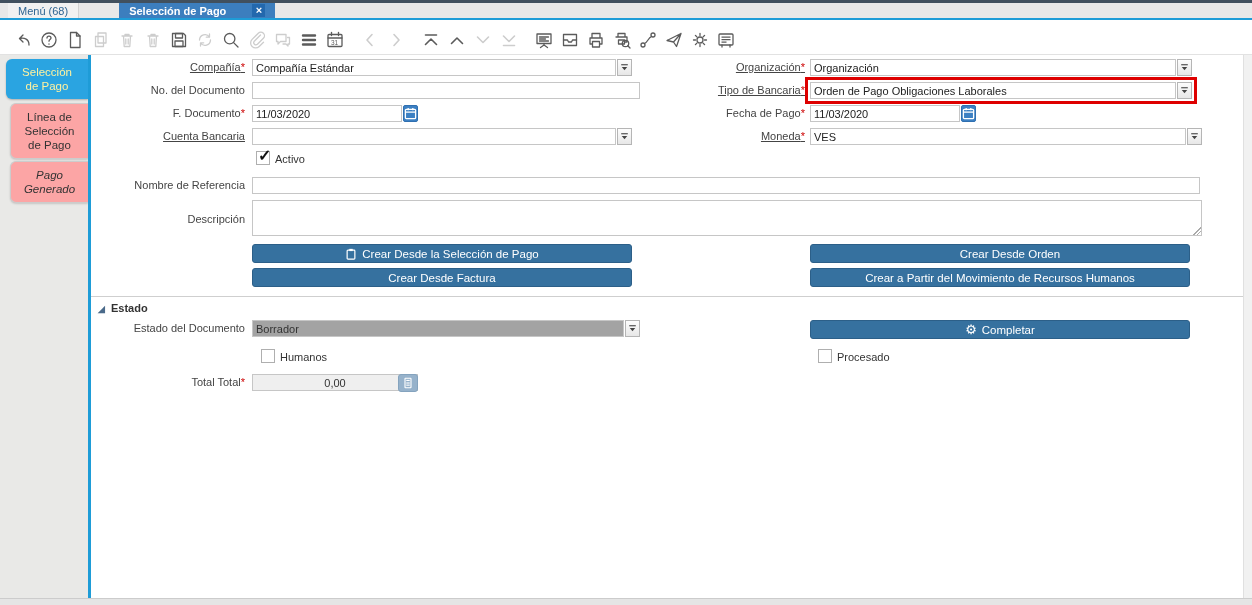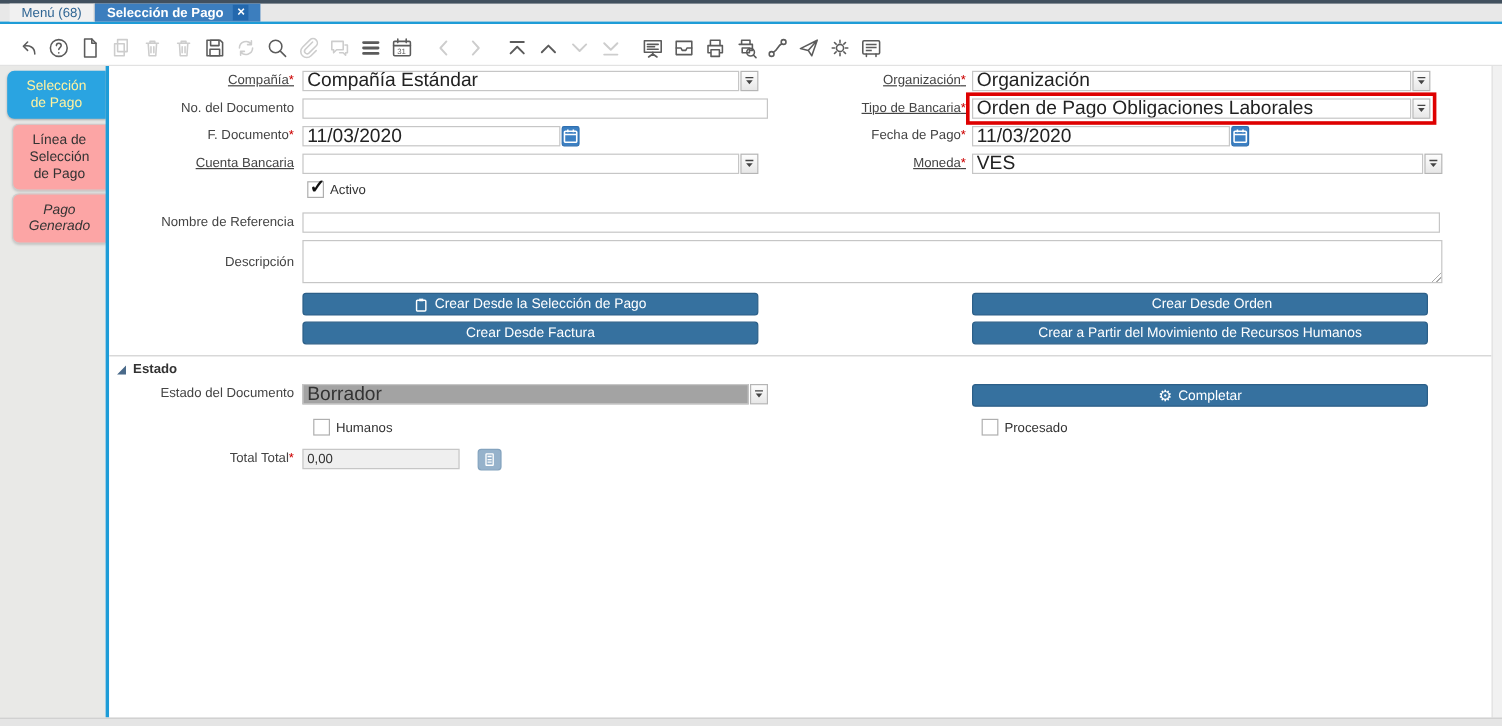--- a/index.html
+++ b/index.html
@@ -6,21 +6,21 @@
   html,body { width:1252px; height:605px; overflow:hidden; }
   body { font-family:"Liberation Sans", sans-serif; font-size:11px; color:#444; background:#fff; }
   #app { position:relative; width:1252px; height:605px; background:#fff; }
 
   
   .tabbar { position:absolute; top:0; left:0; width:1252px; height:20px;
             background:#E8E8E8; border-top:3px solid #41505E; border-bottom:2px solid #1E9CD7;
             display:flex; align-items:stretch; }
   .wtab { display:flex; align-items:center; padding:0 10px; cursor:pointer; }
   .wtab.menu { background:#F1F1F1; color:#2F6593; border-right:1px solid #D2D2D2; margin-left:8px; }
-  .wtab.active { background:#3C7EBE; color:#fff; font-weight:bold; gap:8px; }
+  .wtab.active { background:#3C7EBE; color:#fff; font-weight:bold; gap:26px;margin-left:40px; }
   .wtab.active .close { display:inline-flex; align-items:center; justify-content:center;
             width:13px; height:13px; background:#2368AD; color:#fff; font-weight:bold;
             font-size:11px; line-height:1; }
 
   
   .toolbar { position:absolute; top:25px; left:0; width:1252px; height:30px; background:#fff;
              border-bottom:1px solid #E2E2E2; display:flex; align-items:center; padding-left:12px; }
   .tbicon { width:21px; height:21px; margin-right:5px; display:inline-flex; align-items:center;
             justify-content:center; cursor:pointer; }
   .tbicon svg { width:20px; height:20px; stroke:#5B5B5B; fill:none; stroke-width:1.3;
@@ -52,21 +52,21 @@
 
   
   .lab { position:absolute; text-align:right; color:#444; white-space:nowrap; }
   .lab.u { text-decoration:underline; }
   .req { color:#CC0000; }
   .tin { position:absolute; height:17px; border:1px solid #C6C6C6; background:#fff;
          font-family:"Liberation Sans",sans-serif; font-size:11px; color:#222; padding:0 3px; }
   .tin:disabled, .tin.dis { background:#EFEFEF; color:#333; }
   .combo { position:absolute; display:flex; }
   .combo input { height:17px; border:1px solid #C6C6C6; background:#fff; flex:1;
-                 font-family:"Liberation Sans",sans-serif; font-size:16px; color:#222; padding:0 3px; }
+                 font-family:"Liberation Sans",sans-serif; font-size:11px; color:#222; padding:0 3px; }
   .combo input:disabled { background:#a3a3a3; color:#333; }
   .cbtn { width:15px; height:17px; margin-left:1px; border:1px solid #B5B5B5;
           background:linear-gradient(#FDFDFD,#E7E7E7); display:inline-flex; align-items:center;
           justify-content:center; cursor:pointer; }
   .cbtn svg { width:11px; height:11px; }
   .datebtn { width:19px; height:17px; margin-left:1px; border:1px solid #2F6FB0; border-radius:2px;
              background:#3C80C3; display:inline-flex; align-items:center; justify-content:center; cursor:pointer; }
   .datebtn svg { width:13px; height:13px; stroke:#fff; fill:none; stroke-width:1.4; }
   .checkbox { position:absolute; width:14px; height:14px; border:1px solid #AFAFAF; background:#fff;
               cursor:pointer; }
@@ -412,21 +412,21 @@
         <span class="gear">⚙</span>
         <span>Completar</span>
       </div>
 
       <div class="checkbox" style="left:170px;top:294px;"></div>
       <div class="cblabel" style="left:189px;top:296px;">Humanos</div>
       <div class="checkbox" style="left:727px;top:294px;"></div>
       <div class="cblabel" style="left:746px;top:296px;">Procesado</div>
 
       <div class="lab" style="left:0;width:154px;top:321px;"><span>Total Total</span><span class="req">*</span></div>
-      <input class="tin dis" disabled="" style="left: 161px; top: 319px; width: 131px; text-align: left;" value="0,00">
+      <input class="tin dis" disabled="" style="left: 161px; top: 319px; width: 166px; text-align: center;" value="0,00">
       <span class="calcbtn" style="left:307px;top:319px;">
         <svg viewBox="0 0 14 14">
             <rect x="3.5" y="1.5" width="7" height="11" rx="0.5"></rect>
             <line x1="5" y1="4" x2="9" y2="4"></line>
             <line x1="5" y1="7" x2="9" y2="7"></line>
             <line x1="5" y1="9.5" x2="9" y2="9.5"></line>
           </svg>
       </span>
 
     </div>

